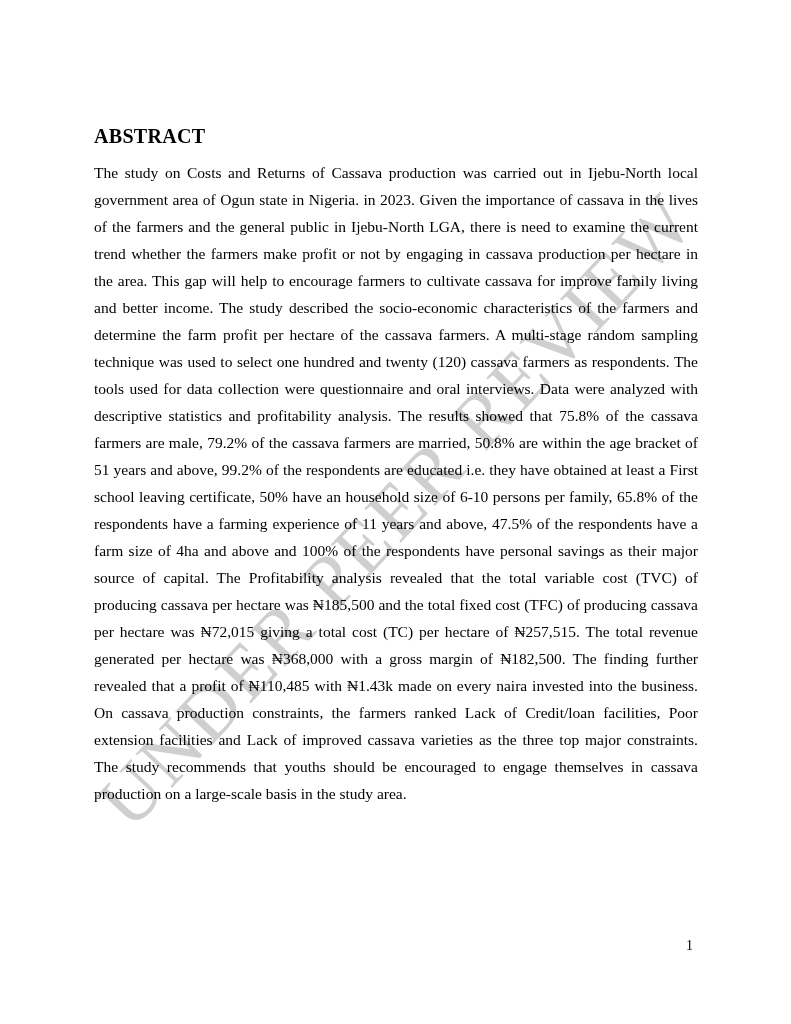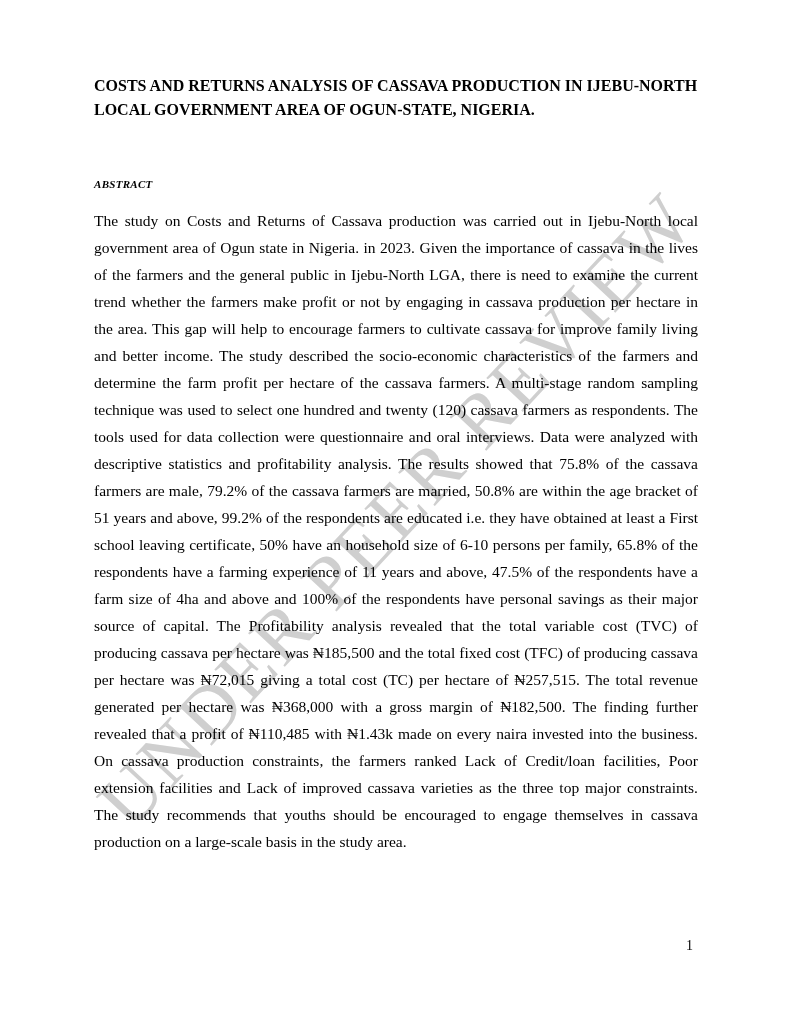--- a/index.html
+++ b/index.html
@@ -41,26 +41,25 @@
     z-index: 1;
   }
   .title {
     font-size: 16px;
     font-weight: bold;
     line-height: 24px;
     margin: 0;
     text-align: left;
   }
   .abstract-heading {
-    font-size: 11px;
+    font-size: 20px;
     font-weight: bold;
     margin-top: 50px;
     line-height: 24px;
     letter-spacing: 0.3px;
-    font-style: italic;
   }
   .abstract-body {
     font-size: 15.5px;
     line-height: 27px;
     text-align: justify;
     margin: 11px 0 0 0;
   }
   .keywords {
     font-size: 15.5px;
     line-height: 27px;
@@ -77,21 +76,20 @@
 </style>
 </head>
 <body>
 
 <div class="page">
 
   <div class="watermark">UNDER PEER REVIEW</div>
 
   <div class="content">
 
-    <h1 class="title">COSTS AND RETURNS ANALYSIS OF CASSAVA PRODUCTION IN IJEBU-NORTH LOCAL GOVERNMENT AREA OF OGUN-STATE, NIGERIA.</h1>
 
     <div class="abstract-heading">ABSTRACT</div>
 
     <p class="abstract-body">The study on Costs and Returns of Cassava production was carried out in Ijebu-North local government area of Ogun state in Nigeria. in 2023. Given the importance of cassava in the lives of the farmers and the general public in Ijebu-North LGA, there is need to examine the current trend whether the farmers make profit or not by engaging in cassava production per hectare in the area. This gap will help to encourage farmers to cultivate cassava for improve family living and better income. The study described the socio-economic characteristics of the farmers and determine the farm profit per hectare of the cassava farmers. A multi-stage random sampling technique was used to select one hundred and twenty (120) cassava farmers as respondents. The tools used for data collection were questionnaire and oral interviews. Data were analyzed with descriptive statistics and profitability analysis. The results showed that 75.8% of the cassava farmers are male, 79.2% of the cassava farmers are married, 50.8% are within the age bracket of 51 years and above, 99.2% of the respondents are educated i.e. they have obtained at least a First school leaving certificate, 50% have an household size of 6-10 persons per family, 65.8% of the respondents have a farming experience of 11 years and above, 47.5% of the respondents have a farm size of 4ha and above and 100% of the respondents have personal savings as their major source of capital. The Profitability analysis revealed that the total variable cost (TVC) of producing cassava per hectare was ₦185,500 and the total fixed cost (TFC) of producing cassava per hectare was ₦72,015 giving a total cost (TC) per hectare of ₦257,515. The total revenue generated per hectare was ₦368,000 with a gross margin of ₦182,500. The finding further revealed that a profit of ₦110,485 with ₦1.43k made on every naira invested into the business. On cassava production constraints, the farmers ranked Lack of Credit/loan facilities, Poor extension facilities and Lack of improved cassava varieties as the three top major constraints. The study recommends that youths should be encouraged to engage themselves in cassava production on a large-scale basis in the study area.</p>
 
 
   </div>
 
   <div class="page-number">1</div>
 

